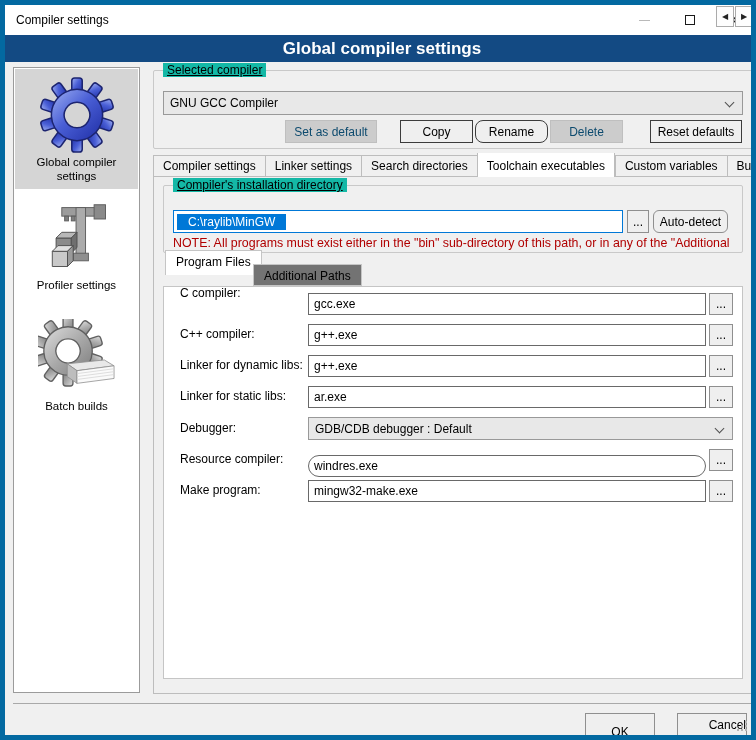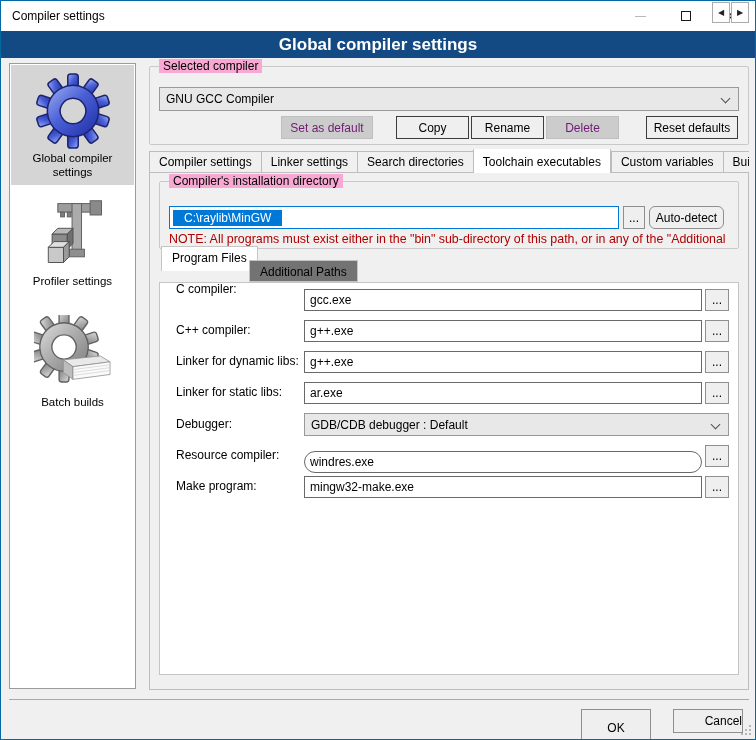--- a/index.html
+++ b/index.html
@@ -1,19 +1,19 @@
 <!DOCTYPE html>
 <html><head>
 <meta charset="utf-8">
 <style>
   * { margin:0; padding:0; box-sizing:border-box; }
   html,body { width:756px; height:740px; }
   body { font-family:"Liberation Sans", sans-serif; font-size:12px; color:#000; }
   #app { position:relative; width:756px; height:740px; background:#F0F0F0;
-         border:1px solid #0369a1; overflow:hidden; }
+         border:5px solid #0369a1; overflow:hidden; }
 
   
   .titlebar { position:absolute; left:0; top:0; width:754px; height:30px; background:#FFFFFF;
               display:flex; align-items:center; }
   .title-text { margin-left:11px; font-size:12px; color:#000; }
   .win-controls { position:absolute; right:0; top:0; height:30px; display:flex; }
   .win-btn { width:46px; height:30px; display:flex; align-items:center; justify-content:center; }
   .min-glyph { width:11px; height:1px; background:#B9B9B9; display:block; }
   .max-glyph { width:10px; height:10px; border:1px solid #1a1a1a; display:block; }
   .close-glyph { font-size:14px; color:#1a1a1a; line-height:1; }
@@ -25,33 +25,33 @@
   
   .sidebar { position:absolute; left:8px; top:62px; width:127px; height:626px;
              background:#fff; border:1px solid #9B9B9B; }
   .side-item { position:absolute; left:1px; width:123px; text-align:center; cursor:default; }
   .side-item.sel { background:#D5D5D5; }
   .side-item .icon-wrap { display:flex; justify-content:center; padding-top:8px; }
   .side-label { font-size:11.5px; line-height:1.25; padding:2px 6px 6px 6px; }
 
   
   .groupbox { position:absolute; border:1px solid #C9C9C9; border-radius:2px; }
-  .group-label { position:absolute; top:-8px; left:9px; background:#f9a8d4; padding:0 4px; font-size:12px; }
+  .group-label { position:absolute; top:-8px; left:9px; background:#14b8a6; padding:0 4px; font-size:12px;text-decoration:underline; }
 
   
   .combo { position:absolute; background:#E8E8E8; border:1px solid #999; display:flex;
            align-items:center; padding-left:6px; }
   .chev { position:absolute; right:9px; top:7px; width:7px; height:7px;
           border-right:1.4px solid #505050; border-bottom:1.4px solid #505050; transform:rotate(45deg); }
 
   
   .btn { position:absolute; height:23px; background:#EFEFEF; border:1px solid #8F8F8F;
          font-size:12px; display:flex; align-items:center; justify-content:center; cursor:default; }
   .btn.strong { border-color:#3C3C3C; }
-  .btn.disabled { background:#CCCCCC; border-color:#BFBFBF; color:#701a75; }
+  .btn.disabled { background:#CCCCCC; border-color:#BFBFBF; color:#0c4a6e; }
 
   
   .tabstrip { position:absolute; left:148px; top:148px; width:600px; height:24px; overflow:hidden;
               white-space:nowrap; }
   .tab { display:inline-block; height:22px; margin-top:2px; padding:3px 9px 0 9px; background:#F0F0F0;
          border:1px solid #BDBDBD; border-right-width:0; font-size:12px; vertical-align:bottom; }
   .tab:last-of-type { border-right-width:1px; }
   .tab.active { background:#fff; height:25px; margin-top:-1px; padding-top:6px; border-right-width:1px;
                 position:relative; z-index:3; border-bottom:0; }
   .tab-arrow { position:absolute; top:1px; width:18px; height:21px; background:#FDFDFD;
@@ -207,21 +207,21 @@
   <div class="combo" style="left:158px; top:86px; width:580px; height:24px;">
     <span>GNU GCC Compiler</span>
     <span class="chev"></span>
   </div>
   <div class="btn disabled" style="left:280px; top:115px; width:92px;">
       <span>Set as default</span>
     </div>
   <div class="btn strong" style="left:395px; top:115px; width:73px;">
       <span>Copy</span>
     </div>
-  <div class="btn strong" style="left:470px; top:115px; width:73px;">
+  <div class="btn strong" style="left:470px; top:115px; width:73px;border-radius:8px;">
       <span>Rename</span>
     </div>
   <div class="btn disabled" style="left:545px; top:115px; width:73px;">
       <span>Delete</span>
     </div>
   <div class="btn strong" style="left:645px; top:115px; width:92px;">
       <span>Reset defaults</span>
     </div>
 
   <div class="tabstrip">

